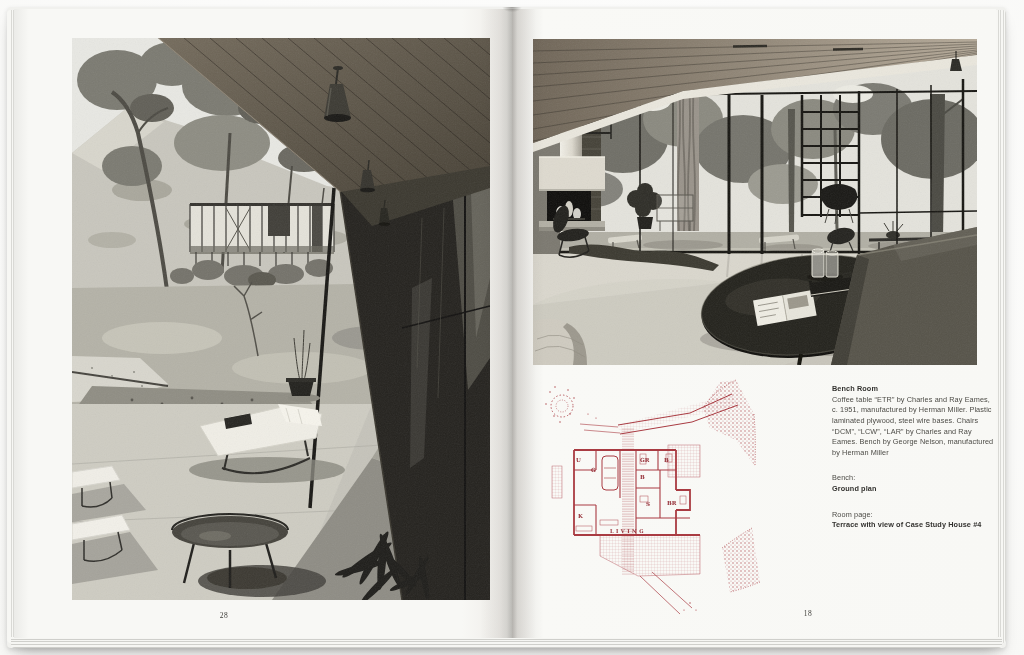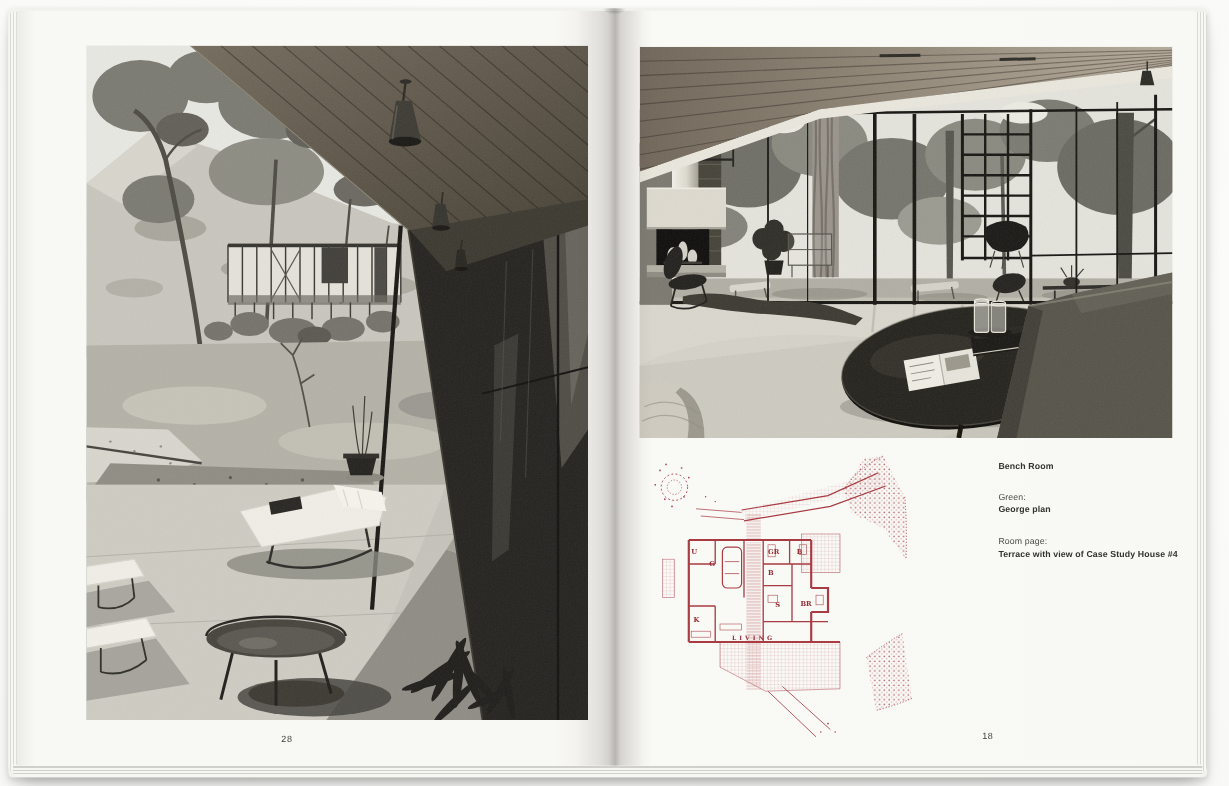--- a/index.html
+++ b/index.html
@@ -23,22 +23,22 @@
   .page{position:absolute;top:2px;height:629px;}
   .page-left{left:7px;width:498px;
     background:linear-gradient(90deg,#ebebe8 0%,#f8f8f5 3%,#f8f8f5 90%,#efede9 97.5%,#dededa 100%);}
   .page-right{left:505px;width:484px;
     background:linear-gradient(90deg,#d6d4d0 0%,#e9e7e3 1.2%,#f9f9f6 5%,#f8f8f5 100%);}
   .spine-shade{position:absolute;left:473px;top:2px;width:64px;height:629px;pointer-events:none;
     background:linear-gradient(90deg,rgba(60,55,50,0) 0%,rgba(60,55,50,.10) 42%,rgba(60,55,50,.22) 50%,rgba(60,55,50,.10) 58%,rgba(60,55,50,0) 100%);}
   .spine-notch{position:absolute;left:494px;top:0px;width:22px;height:7px;
     background:radial-gradient(60% 100% at 50% 0%, rgba(90,88,84,.55), rgba(90,88,84,0) 75%);}
   .photo{position:absolute;display:block;background:#e9e9e4;}
-  .folio{position:absolute;width:40px;text-align:right;
-    font-family:Liberation Sans, sans-serif;font-size:7.5px;color:#3d3c38;letter-spacing:.6px;}
+  .folio{position:absolute;width:40px;text-align:center;
+    font-family:Liberation Serif, serif;font-size:7.5px;color:#3d3c38;letter-spacing:.6px;}
   .captions{position:absolute;left:320px;top:375px;width:162px;
     font-size:7.3px;line-height:1.46;color:#4c4b46;letter-spacing:.1px;}
   .cap-block{margin-bottom:15px;}
   .cap-head{font-weight:bold;color:#33322f;}
   .plan-label{font-family:"DejaVu Serif",serif;font-weight:bold;fill:#952e36;font-size:5.6px;}
 </style>
 </head>
 <body>
 
 <div class="stage">
@@ -606,24 +606,25 @@
       <text class="plan-label" x="106" y="128">S</text>
       <text class="plan-label" x="127" y="127">BR</text>
       <text class="plan-label" x="38" y="140">K</text>
       <text class="plan-label" x="70" y="155" style="font-size:5px;letter-spacing:2.5px">LIVING</text>
     </g>
    </svg>
 
    <div class="captions">
      <div class="cap-block">
        <div class="cap-head">Bench Room</div>
+       <div class="cap-body">Coffee table “ETR” by Charles and Ray Eames, c. 1951, manufactured by Herman Miller. Plastic laminated plywood, steel wire bases. Chairs “DCM”, “LCW”, “LAR” by Charles and Ray Eames. Bench by George Nelson, manufactured by Herman Miller</div>
      </div>
      <div class="cap-block">
-       <div class="cap-intro">Green:</div>
-       <div class="cap-head">George plan</div>
+       <div class="cap-intro">Bench:</div>
+       <div class="cap-head">Ground plan</div>
      </div>
      <div class="cap-block">
        <div class="cap-intro">Room page:</div>
        <div class="cap-head">Terrace with view of Case Study House #4</div>
      </div>
    </div>
 
    <div class="folio" style="left:276px;top:600px;">18</div>
   </div>
 

